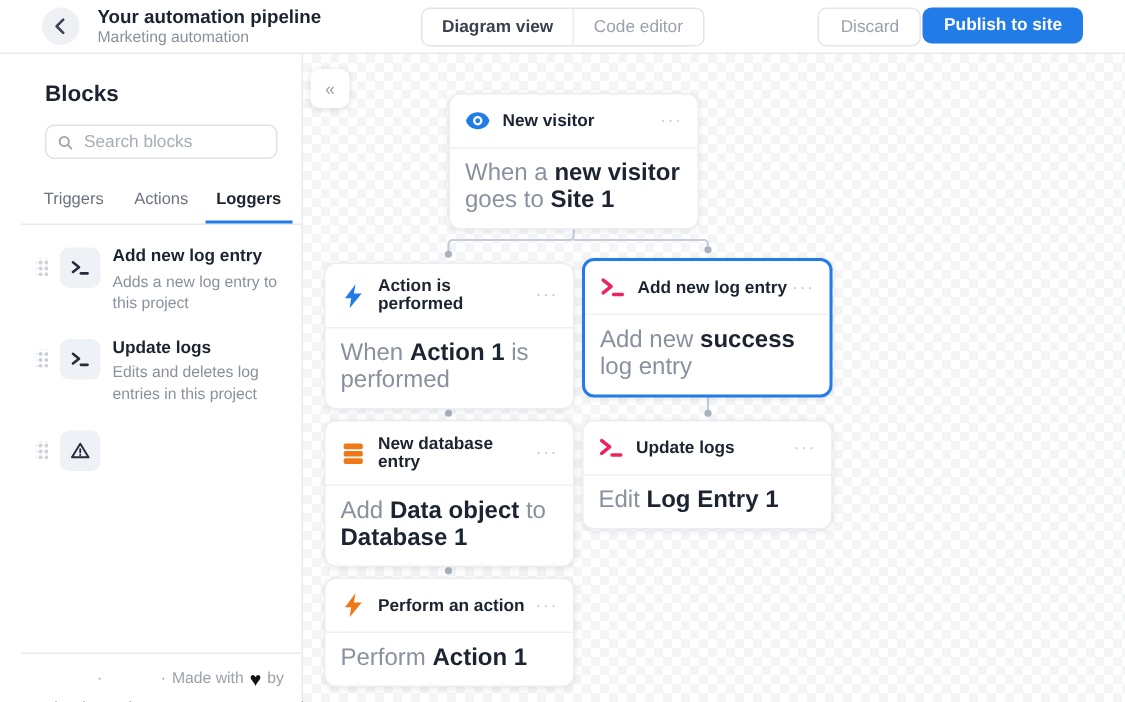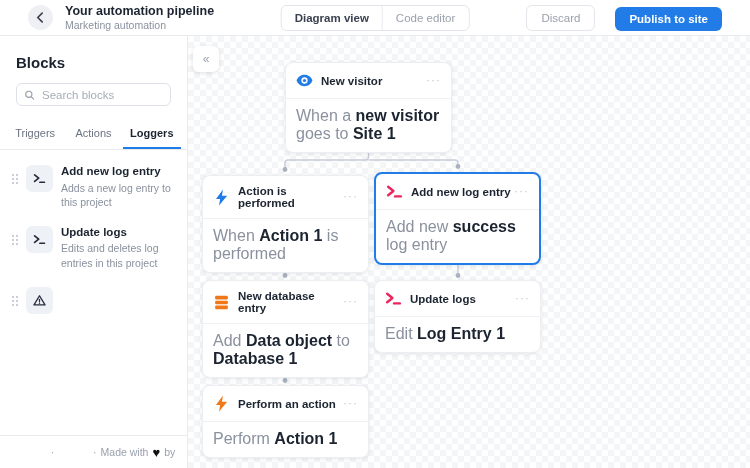--- a/index.html
+++ b/index.html
@@ -13,28 +13,28 @@
               display:flex; align-items:center; justify-content:center; cursor:pointer; flex:0 0 auto; }
   .back-btn svg { width:11px; height:11px; stroke:#3a4150; }
   .title-wrap { margin-left:12px; line-height:1.15; }
   .page-title { font-size:12.5px; font-weight:700; color:#1b2430; }
   .page-subtitle { font-size:10.5px; color:#8a919e; }
   .view-switch { position:absolute; left:50%; top:50%; transform:translate(-50%,-50%);
                  display:flex; border:1px solid #e0e3e8; border-radius:6px; background:#fff; overflow:hidden; }
   .view-switch .seg { font-size:11.5px; padding:6px 13px; background:#fff; border:none; cursor:pointer; }
   .seg.active { color:#3a4150; font-weight:700; }
   .seg.inactive { color:#9aa1ad; border-left:1px solid #e8eaee; }
-  .header-right { margin-left:auto; display:flex; gap:20px; align-items:flex-end; }
+  .header-right { margin-left:auto; display:flex; gap:1px; align-items:flex-start; }
   .btn-discard { font-size:11.5px; color:#9aa1ad; background:#fff; border:1px solid #e3e6ea;
                  border-radius:6px; padding:6px 14px; cursor:pointer; }
   .btn-publish { font-size:11.5px; color:#fff; background:#217CE8; border:none; font-weight:700;
                  border-radius:6px; padding:6px 14px; cursor:pointer; }
 
   
-  .main { display:flex; height:432px; }
+  .main { display:flex; height:432px;padding-left:14px; }
 
   
   .sidebar { width:188px; flex:0 0 188px; background:#fff; border-right:1px solid #e8eaee;
              display:flex; flex-direction:column; position:relative; z-index:20; }
   .sidebar-title { font-size:15px; font-weight:700; padding:18px 16px 12px; color:#1b2430; }
   .search-box { margin:0 16px; position:relative;border-radius:11px; }
   .search-box svg { position:absolute; left:8px; top:50%; transform:translateY(-50%);
                     width:11px; height:11px; color:#9aa1ad; }
   .search-input { width:100%; height:23px; border:1px solid #dde1e7; border-radius:6px;
                   padding:0 8px 0 25px; font-size:11.5px; color:#1b2430; outline:none;

